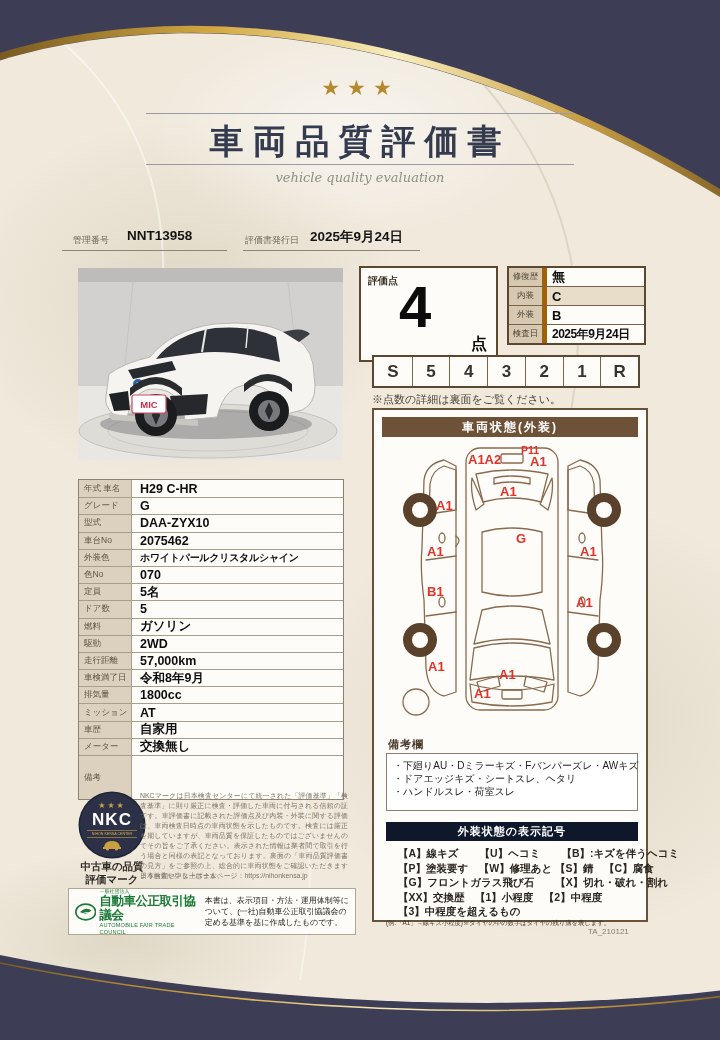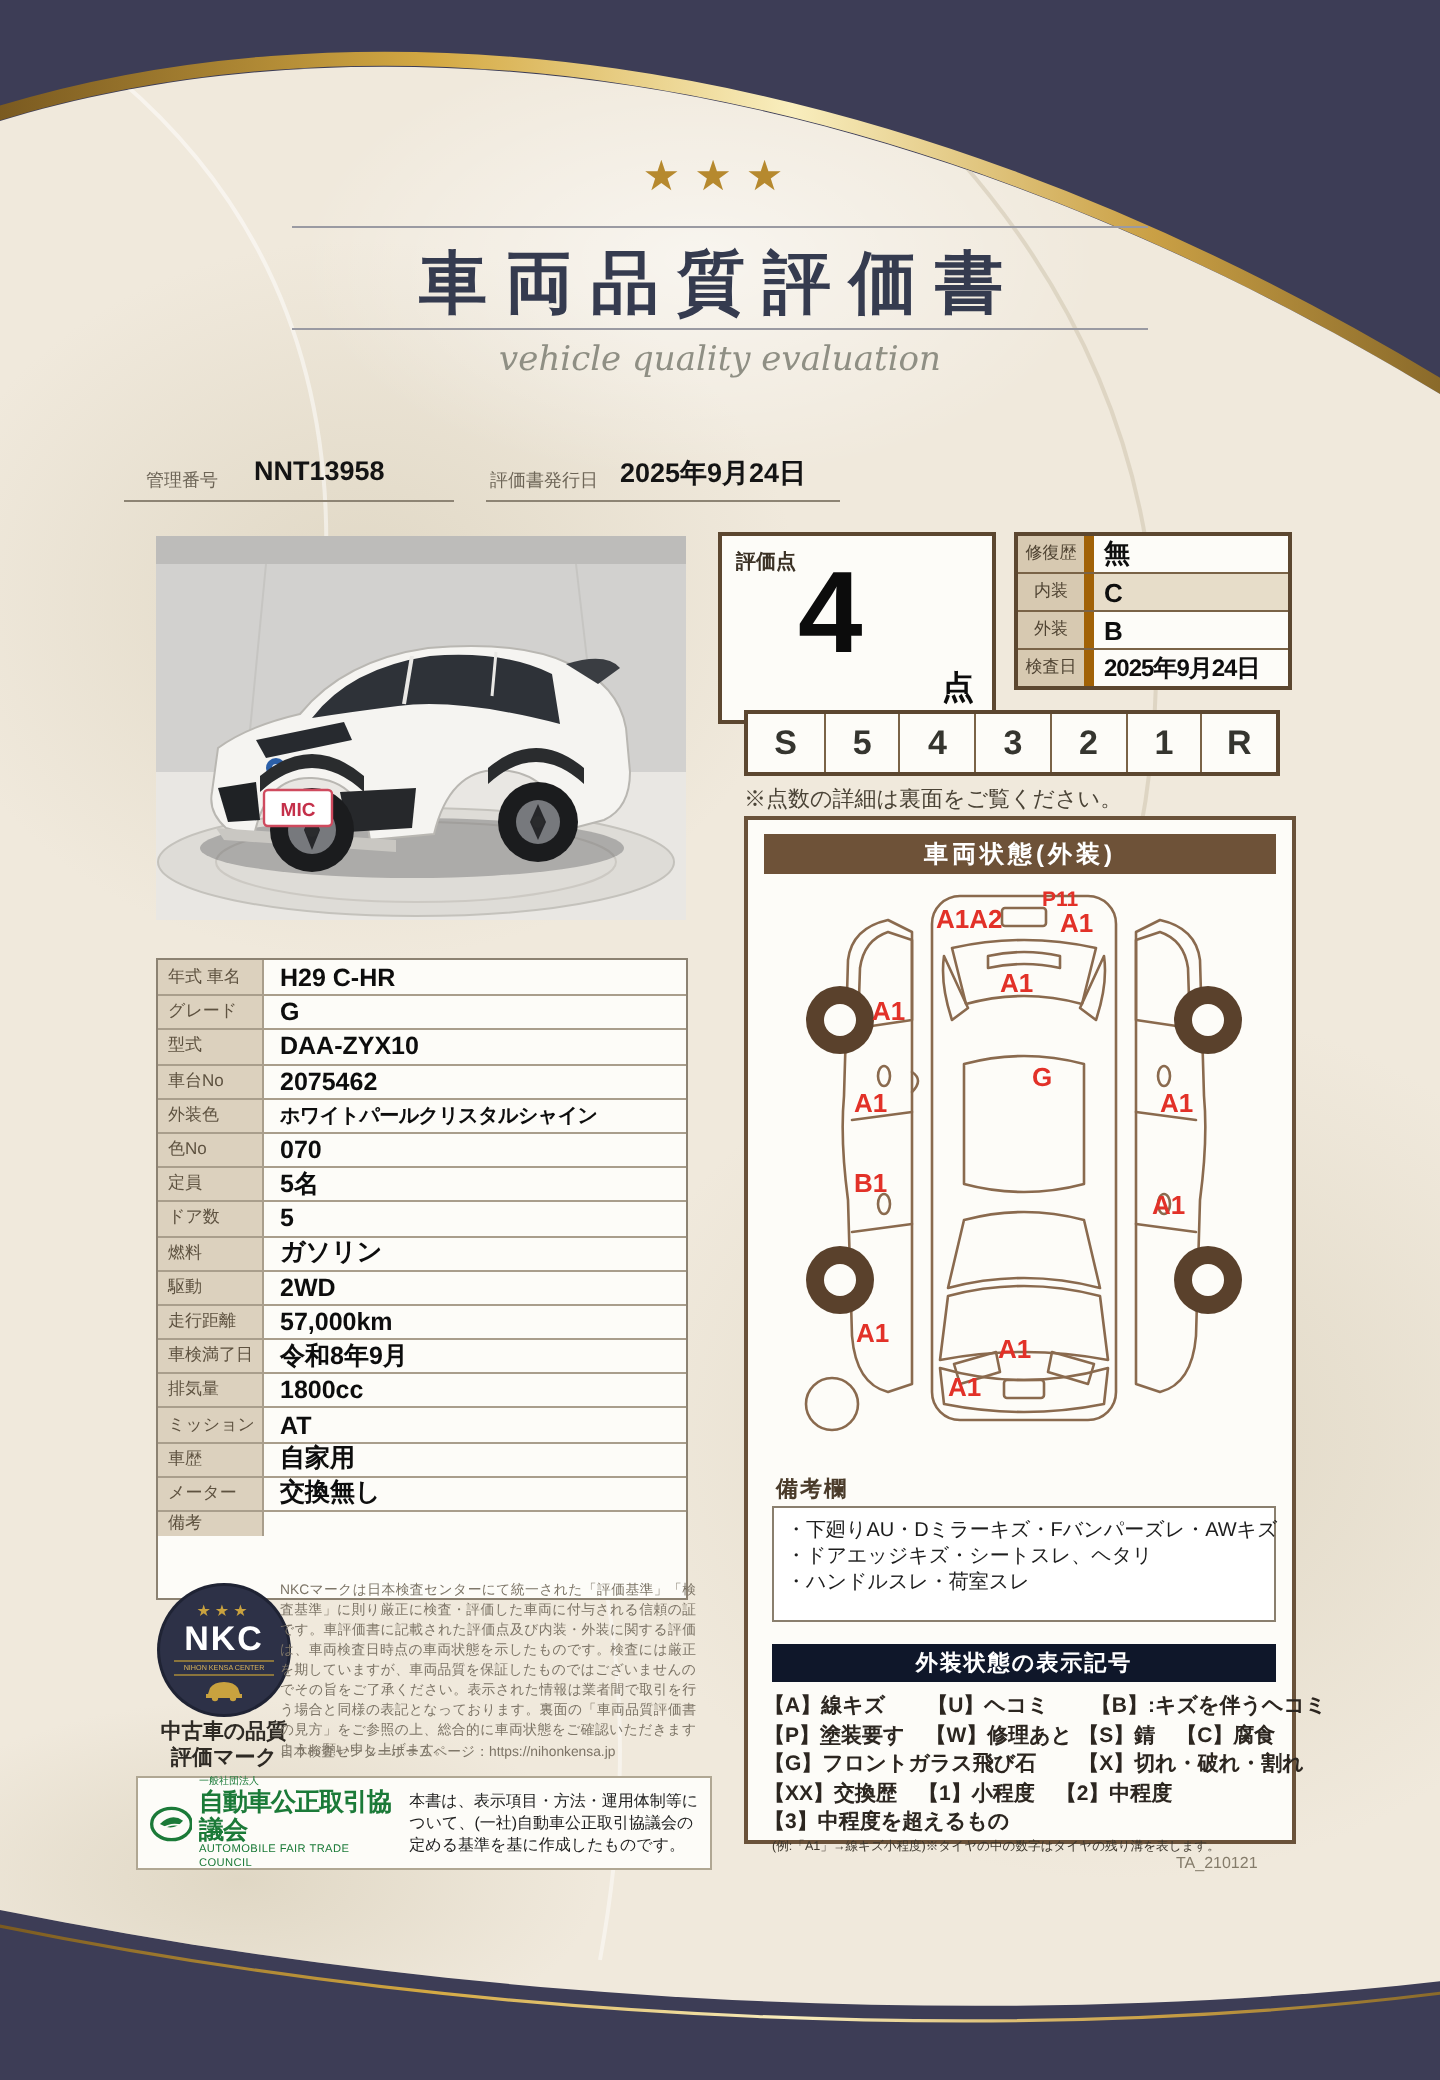--- a/index.html
+++ b/index.html
@@ -9,21 +9,21 @@
   #bg{position:absolute;left:0;top:0;width:720px;height:1040px;}
 
   .abs{position:absolute;}
 
   
   .stars{left:0;top:76px;width:720px;text-align:center;font-size:21px;color:#b6892e;letter-spacing:7px;}
   .rule{left:146px;width:428px;height:1px;background:#9a9aa2;}
   .title{left:0;top:119px;width:720px;text-align:center;font-family:"DejaVu Serif","Liberation Serif",serif;
          font-weight:bold;font-size:34px;color:#353b4f;letter-spacing:9px;}
   .subtitle{left:0;top:170px;width:720px;text-align:center;font-family:"DejaVu Serif","Liberation Serif",serif;
-            font-style:italic;font-size:17px;color:#8f8f84;}
+            font-style:italic;font-size:13px;color:#8f8f84;}
 
   
   .meta-label{font-size:9px;color:#6d6557;}
   .meta-value{font-size:13.5px;font-weight:bold;color:#141414;}
   .meta-line{height:1px;background:#8d8474;}
 
   
   .photo{left:78px;top:268px;width:265px;height:192px;overflow:hidden;}
 
   
@@ -47,40 +47,40 @@
   .scale-cell{display:flex;align-items:center;justify-content:center;font-size:17px;font-weight:bold;color:#35352f;
               border-left:1px solid #7a6347;}
   .scale-cell:first-child{border-left:none;}
   .scale-note{left:372px;top:392px;font-size:11px;color:#4a4336;}
 
   
   .spec-table{left:78px;top:479px;width:266px;border:1.5px solid #8c8272;background:#fdfcf8;
               display:flex;flex-direction:column;}
   .spec-row{display:flex;height:17.2px;border-top:1px solid #a99e8c;}
   .spec-row:first-child{border-top:none;}
-  .spec-row.tall{height:44px;flex-direction:column;}
+  .spec-row.tall{height:44px;}
   .spec-label{width:53px;background:#dcd1be;font-size:8.5px;color:#5e5240;display:flex;align-items:center;
               padding-left:5px;border-right:1px solid #a99e8c;}
   .spec-value{flex:1;font-weight:bold;font-size:12.5px;color:#0d0d0d;display:flex;align-items:center;padding-left:8px;}
   .spec-value.small-text{font-size:10px;letter-spacing:-0.3px;}
 
   
   .panel{left:372px;top:408px;width:276px;height:514px;border:2px solid #6a523a;background:#fdfcf8;}
   .panel-header{position:absolute;left:8px;top:7px;width:256px;height:20px;background:#6e5238;color:#fff;
                 font-size:12px;font-weight:bold;letter-spacing:2px;display:flex;align-items:center;justify-content:center;}
   .diagram{position:absolute;left:8px;top:30px;width:260px;height:296px;}
   .mark{position:absolute;color:#e23128;font-weight:bold;font-size:13px;line-height:13px;white-space:nowrap;}
   .mark.sm{font-size:10.5px;}
   .notes-label{position:absolute;left:14px;top:327px;font-size:11px;font-weight:bold;color:#4a3b2a;letter-spacing:1px;}
   .notes-box{position:absolute;left:12px;top:343px;width:252px;height:58px;border:1px solid #8a7f6e;background:#fff;
              padding:5px 6px;}
   .note-line{font-size:10px;color:#1d1d1d;line-height:13px;white-space:nowrap;}
   .legend-header{position:absolute;left:12px;top:412px;width:252px;height:19px;background:#0f172a;color:#fff;
                  font-size:11px;font-weight:bold;letter-spacing:1px;display:flex;align-items:center;justify-content:center;}
-  .legend-body{position:absolute;left:8px;top:436px;width:254px;}
+  .legend-body{position:absolute;left:24px;top:436px;width:254px;}
   .legend-line{font-size:10.5px;font-weight:bold;color:#2c2620;line-height:14.5px;white-space:nowrap;}
   .legend-note{position:absolute;left:12px;top:509px;font-size:6.3px;color:#3c362c;white-space:nowrap;}
   .doc-code{left:588px;top:927px;font-size:8px;color:#857c6b;}
 
   
   .nkc-logo{left:80px;top:793px;width:64px;height:64px;border-radius:50%;background:#2d3147;
             box-shadow:0 0 0 1.5px #1f2334;}
   .nkc-stars{position:absolute;left:0;top:8px;width:64px;text-align:center;font-size:8px;color:#c9a23f;letter-spacing:2px;}
   .nkc-text{position:absolute;left:0;top:17px;width:64px;text-align:center;font-size:17px;font-weight:bold;color:#fff;
             letter-spacing:1px;}

